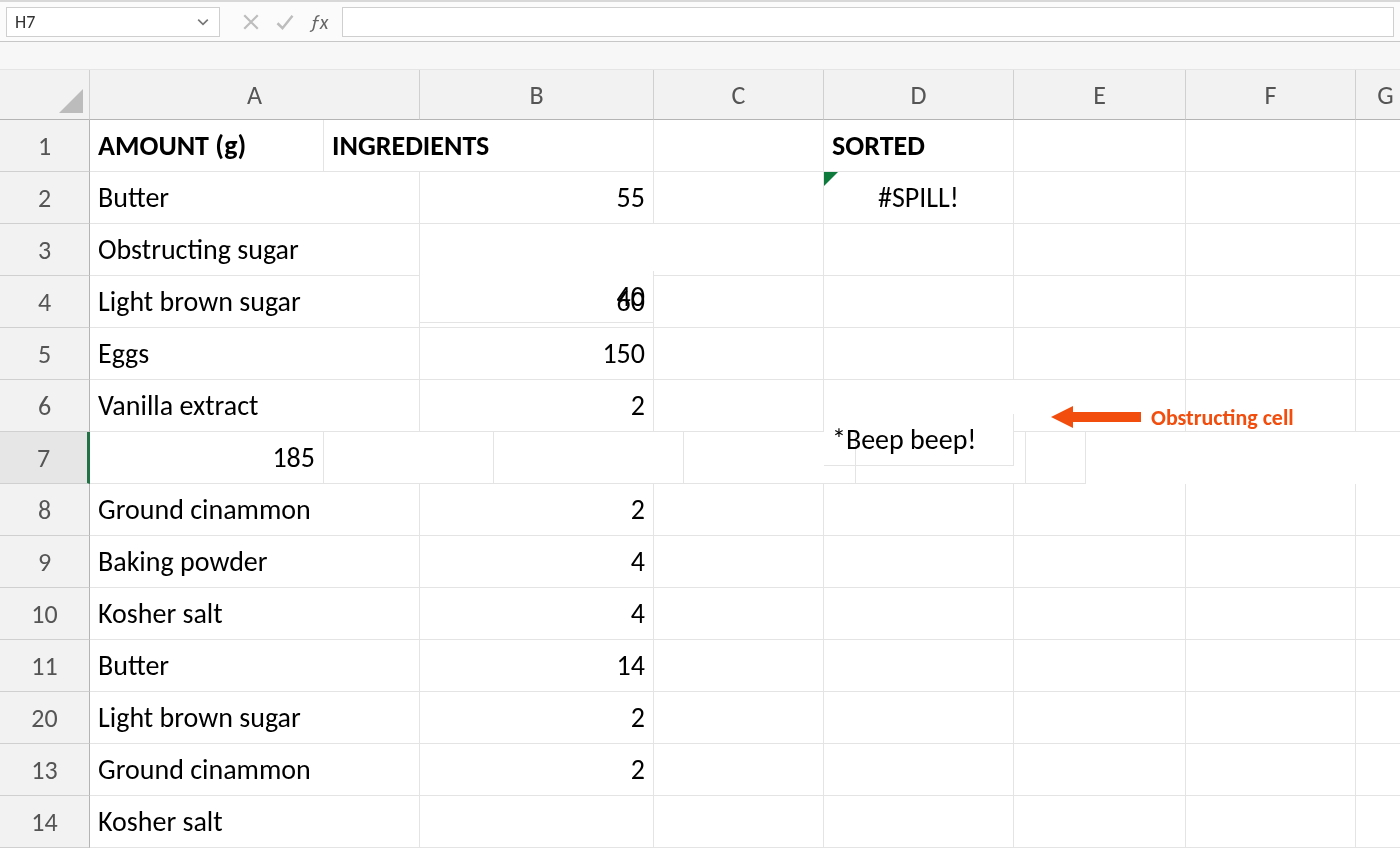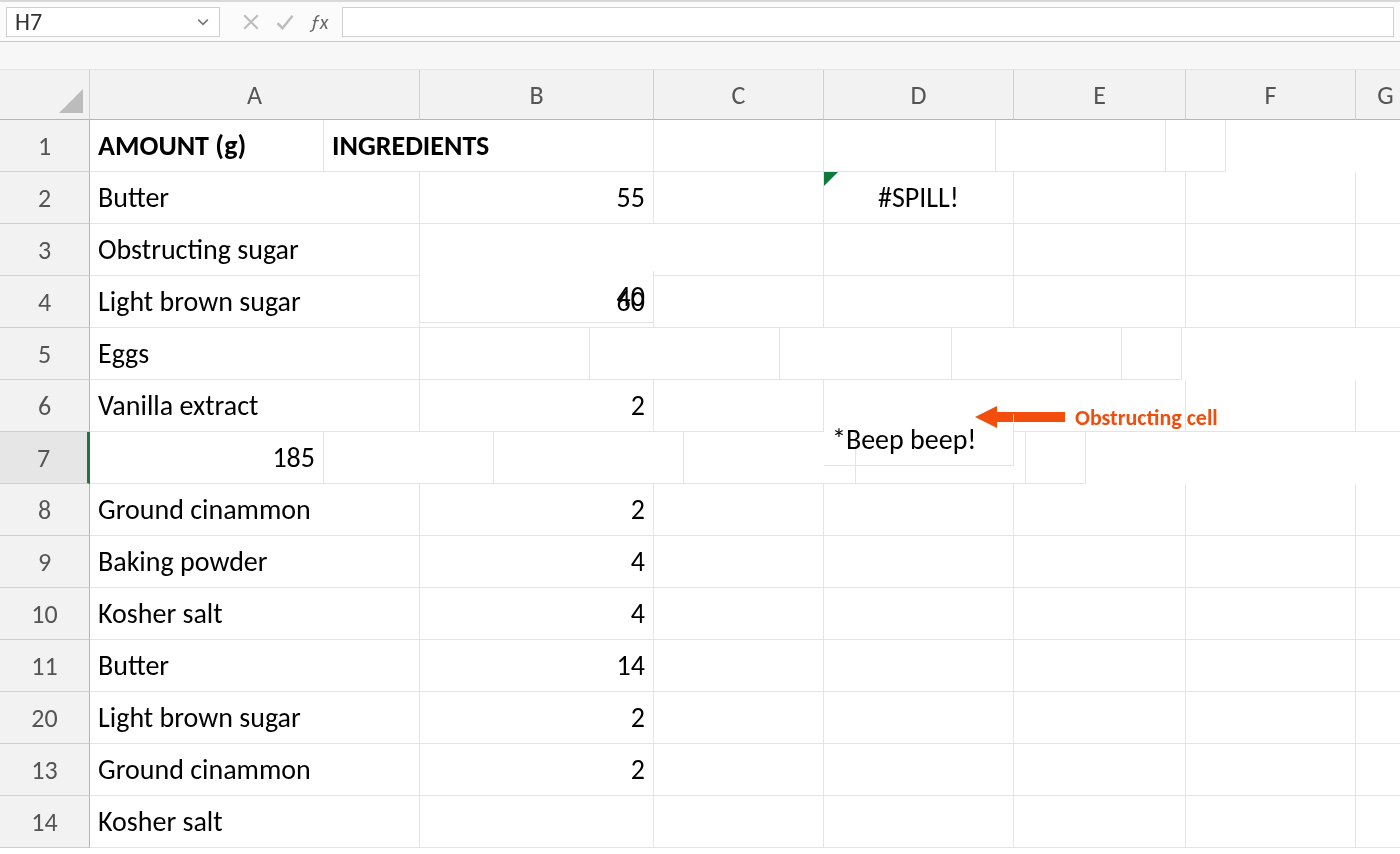--- a/index.html
+++ b/index.html
@@ -23,21 +23,21 @@
   }
   .name-box {
     width: 214px;
     height: 30px;
     margin-left: 6px;
     background: #ffffff;
     border: 1px solid #cfcfcf;
     display: flex;
     align-items: center;
     padding: 0 8px;
-    font-size: 24px;
+    font-size: 18px;
     color: #333;
     position: relative;
   }
   .name-box .dd {
     margin-left: auto;
     width: 14px; height: 14px;
     color: #666;
     font-size: 14px;
   }
   .fb-sep { width: 14px; }
@@ -250,20 +250,21 @@
       <div class="rowhead">20</div>
       <div class="rowhead">13</div>
       <div class="rowhead">14</div>
     </div>
 
   <div class="grid">
       <div class="row">
         <div class="cell bold" style="width: 234px;">AMOUNT (g)</div>
         <div class="cell bold" style="width: 330px;">INGREDIENTS</div>
         <div class="cell " style="width: 170px;"></div>
+        <div class="cell bold" style="width: 190px;">SORTED</div>
         <div class="cell " style="width: 172px;"></div>
         <div class="cell " style="width: 170px;"></div>
         <div class="cell " style="width: 60px;"></div>
       </div>
       <div class="row">
         <div class="cell " style="width: 330px;">Butter</div>
         <div class="cell numr" style="width: 234px;">55</div>
         <div class="cell " style="width: 170px;"></div>
         <div class="cell spillerr errflag" style="width: 190px;">#SPILL!</div>
         <div class="cell " style="width: 172px;"></div>
@@ -283,20 +284,21 @@
         <div class="cell " style="width: 330px;">Light brown sugar</div>
         <div class="cell numr" style="width: 234px;">60</div>
         <div class="cell " style="width: 170px;"></div>
         <div class="cell " style="width: 190px;"></div>
         <div class="cell " style="width: 172px;"></div>
         <div class="cell " style="width: 170px;"></div>
         <div class="cell " style="width: 60px;"></div>
       </div>
       <div class="row">
         <div class="cell " style="width: 330px;">Eggs</div>
+        <div class="cell numr" style="width: 234px;">150</div>
         <div class="cell " style="width: 170px;"></div>
         <div class="cell " style="width: 190px;"></div>
         <div class="cell " style="width: 172px;"></div>
         <div class="cell " style="width: 170px;"></div>
         <div class="cell " style="width: 60px;"></div>
       </div>
       <div class="row">
         <div class="cell " style="width: 330px;">Vanilla extract</div>
         <div class="cell numr" style="width: 234px;">2</div>
         <div class="cell " style="width: 170px;"></div>
@@ -371,21 +373,21 @@
         <div class="cell " style="width: 330px;">Kosher salt</div>
         <div class="cell numr" style="width: 234px;"></div>
         <div class="cell " style="width: 170px;"></div>
         <div class="cell " style="width: 190px;"></div>
         <div class="cell " style="width: 172px;"></div>
         <div class="cell " style="width: 170px;"></div>
         <div class="cell " style="width: 60px;"></div>
       </div>
     </div>
 
-  <div class="anno" style="top:360px; left:975px;">
+  <div class="anno" style="top:360px; left:1051px;">
     <span class="arrow">
       <svg width="90" height="30" viewBox="0 0 90 30">
         <line x1="90" y1="15" x2="14" y2="15" stroke="#f24d0d" stroke-width="10"></line>
         <polygon points="0,15 22,4 22,26" fill="#f24d0d"></polygon>
       </svg>
     </span>
     <span style="margin-left:10px;">Obstructing cell</span>
   </div>
 </div>
 

